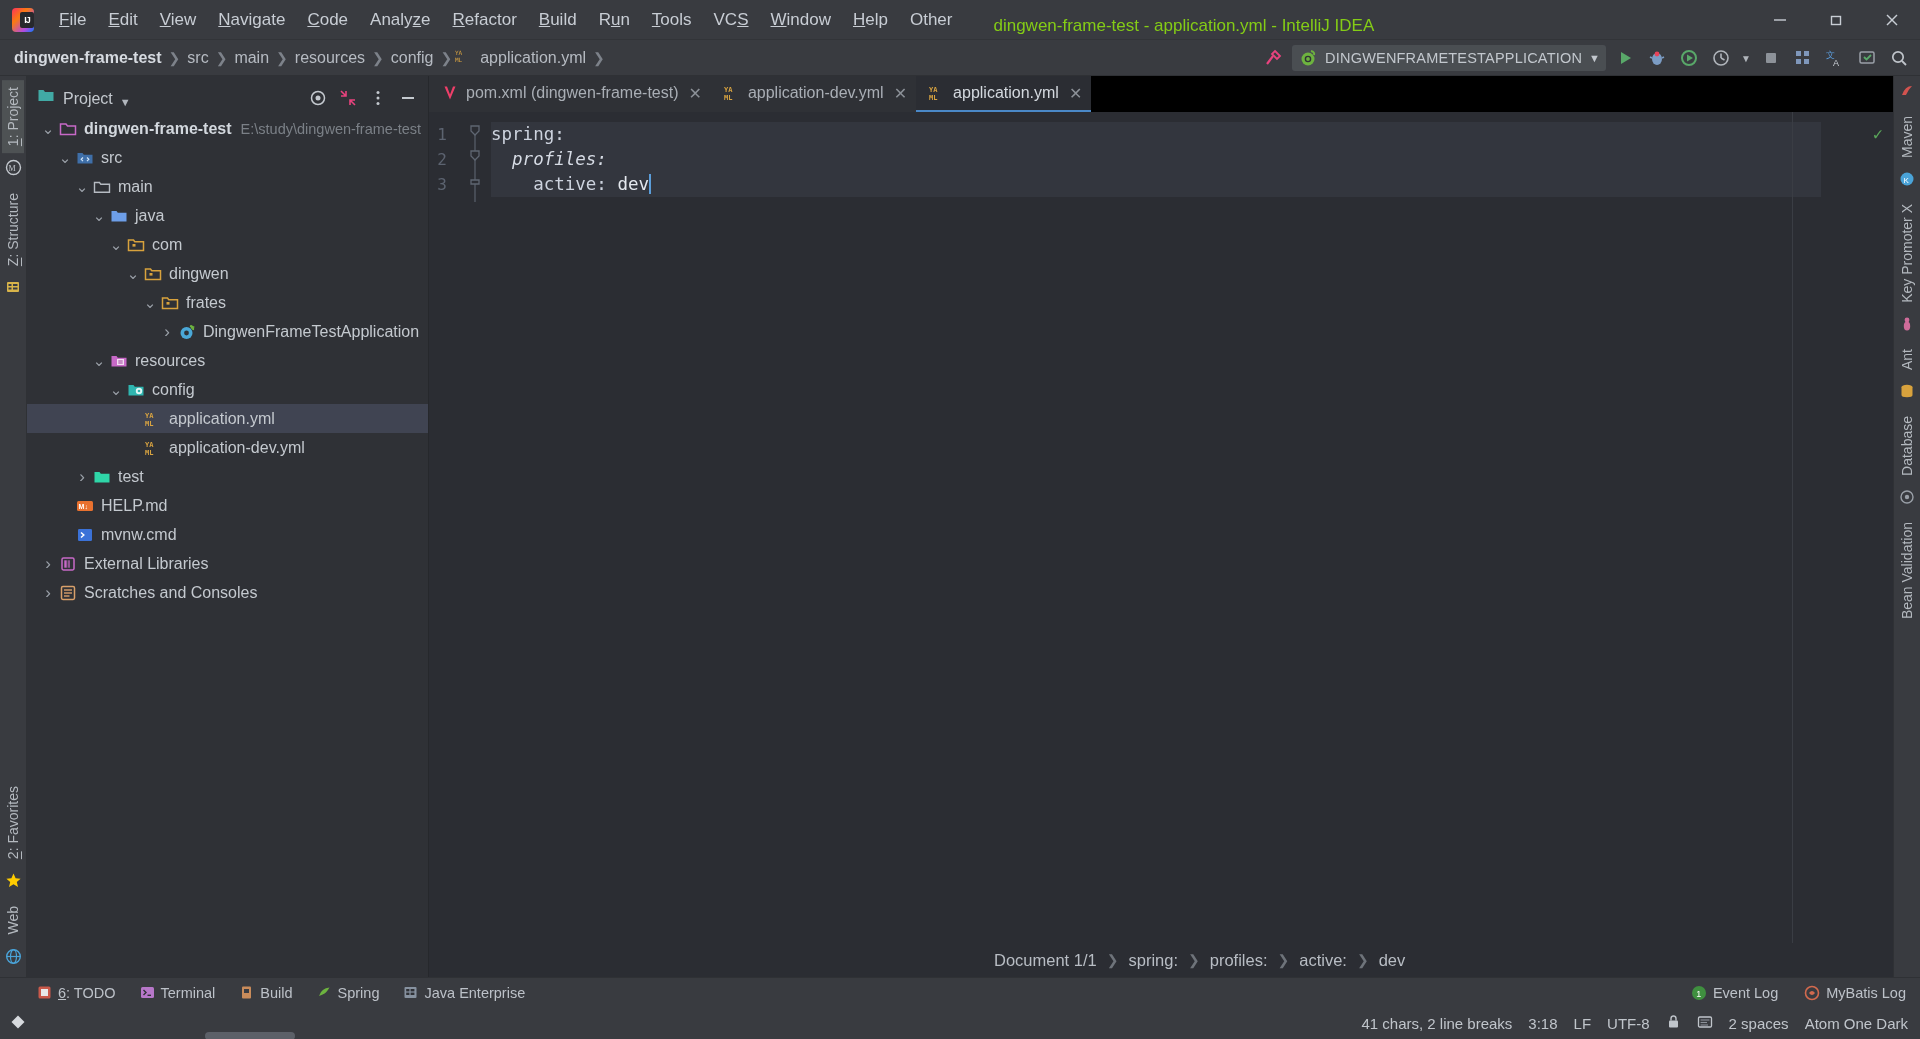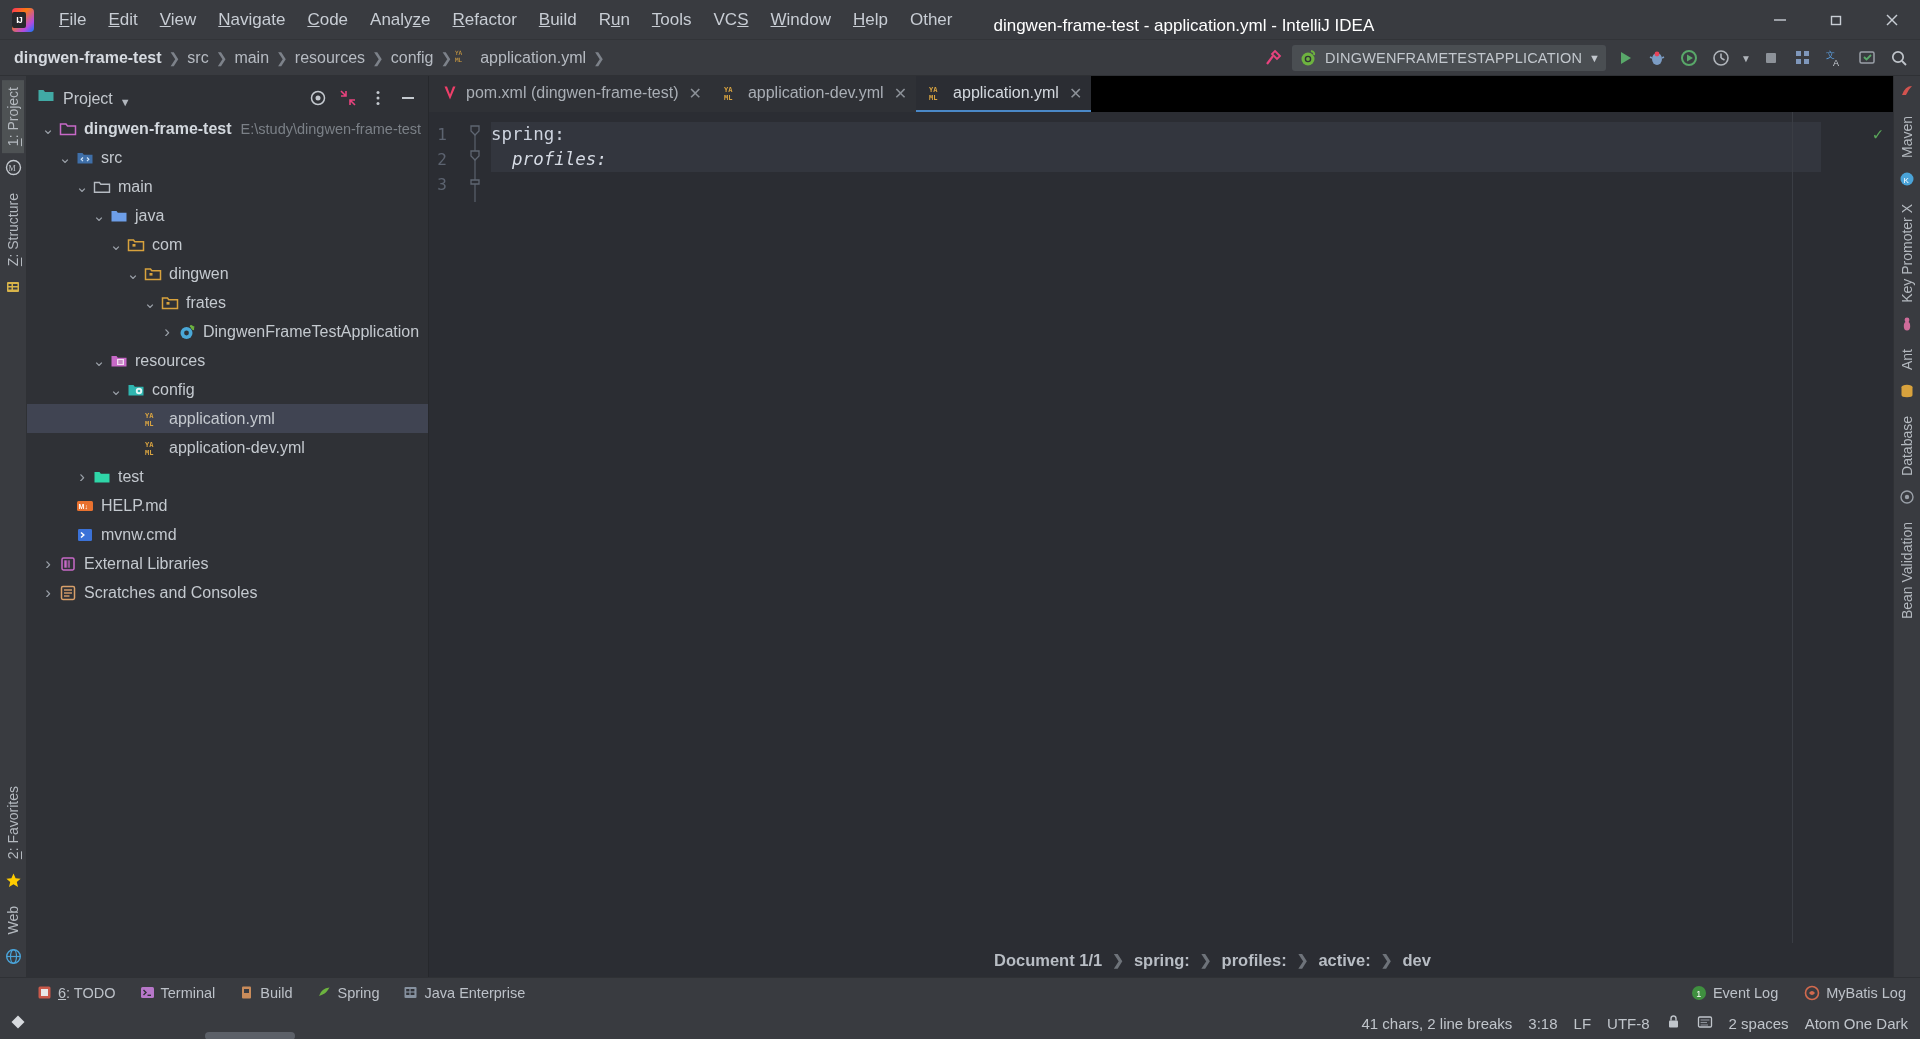--- a/index.html
+++ b/index.html
@@ -18,30 +18,30 @@
     height: 40px; background: #3c3f41; display: flex; align-items: center;
     flex: 0 0 40px; position: relative; border-bottom: 1px solid #323438;
     background: #393b40;
   }
   .ij-logo { width: 30px; height: 30px; margin-left: 8px; margin-right: 10px; position: relative; flex:0 0 30px;}
   .ij-logo .sq {
     position:absolute; left:4px; top:3px; width:22px; height:24px; border-radius:4px;
     background: linear-gradient(135deg,#fe315d 0%, #f97a12 35%, #b24ae1 75%, #087cfa 100%);
   }
   .ij-logo .inner {
-    position:absolute; left:4px; top:7px; width:14px; height:16px; background:#27282c; border-radius:2px;
+    position:absolute; left:12px; top:7px; width:14px; height:16px; background:#27282c; border-radius:2px;
     color:#fff; font-size:9px; font-weight:bold; text-align:center; line-height:16px; letter-spacing:-1px;
   }
   .menu { display: flex; align-items: center; height: 100%; }
   .menu-item {
     padding: 0 11px; font-size: 17px; color: #c8cdd4; line-height: 40px; cursor: default;
   }
   .menu-item u { text-decoration: underline; }
   .win-title {
-    margin-left: 30px; font-size: 17px; color: #ffffff; white-space: nowrap; margin-top: 12px;
+    margin-left: 30px; font-size: 17px; color: #84cc16; white-space: nowrap; margin-top: 12px;
   }
   .win-controls { position: absolute; right: 0; top: 0; height: 40px; display: flex; }
   .win-btn { width: 56px; height: 40px; display:flex; align-items:center; justify-content:center; color:#c8cdd4; font-size:18px; }
 
   
   .navbar {
     height: 36px; flex: 0 0 36px; background: #3c3f41; display:flex; align-items:center;
     padding-left: 10px; position: relative; background:#393b40; border-bottom:1px solid #2f3135;
   }
   .crumbs { display: flex; align-items: center; font-size: 16px; }
@@ -137,21 +137,21 @@
   .caret {
     display:inline-block; width: 2px; height: 20px; background:#5b9dd9; vertical-align:-4px;
   }
   .ed-right-marks { position:absolute; right: 10px; top: 12px; }
   .check-ok { color:#5aa75a; font-size: 17px; }
   .ed-vline { position:absolute; top:0; bottom:0; width:1px; background:#3a3d44; }
 
   
   .ed-breadcrumb {
     height: 34px; flex: 0 0 34px; display:flex; align-items:center; padding-left: 565px;
-    font-size: 16.5px; color: #b8bdc4; background:#2b2d33; gap: 4px; font-weight: bold;
+    font-size: 16.5px; color: #b8bdc4; background:#2b2d33; gap: 4px;
   }
   .ed-breadcrumb .sep { color:#6e737a; margin: 0 6px; font-size: 14px;}
 
   
   .bottom-bar {
     height: 30px; flex: 0 0 30px; background:#393b40; display:flex; align-items:center;
     padding-left: 33px; gap: 16px; border-top:1px solid #2f3135; position:relative;
   }
   .bw { display:flex; align-items:center; gap: 6px; font-size: 14.5px; color: #bcc1c8; padding: 2px 4px; cursor:default;}
   .bw u { text-decoration: underline; }
@@ -633,20 +633,21 @@
             <path d="M4 29 h8 v5 l-4 4 l-4 -4 z" fill="none" stroke="#5f6672" stroke-width="1.3"></path>
             <path d="M4 58 h8 v4 h-8 z" fill="none" stroke="#5f6672" stroke-width="1.3"></path>
             <line x1="8" y1="13" x2="8" y2="29" stroke="#5f6672" stroke-width="1.1"></line>
             <line x1="8" y1="38" x2="8" y2="58" stroke="#5f6672" stroke-width="1.1"></line>
             <line x1="8" y1="62" x2="8" y2="80" stroke="#5f6672" stroke-width="1.1"></line>
           </svg>
         </div>
         <div class="code">
           <div class="cline hl" style="width:1330px;"><span class="tok-key">spring:</span></div>
           <div class="cline hl" style="width:1330px;">  <span class="tok-key-i">profiles:</span></div>
+          <div class="cline hl" style="width:1330px;">    <span class="tok-key">active:</span><span class="tok-val"> dev</span><span class="caret"></span></div>
           <div class="ed-right-marks">
             <span class="check-ok">✓</span>
           </div>
           <div class="ed-vline" style="right:100px;"></div>
         </div>
       </div>
 
       <div class="ed-breadcrumb">
         <span>Document 1/1</span>
         <span class="sep">❯</span>

